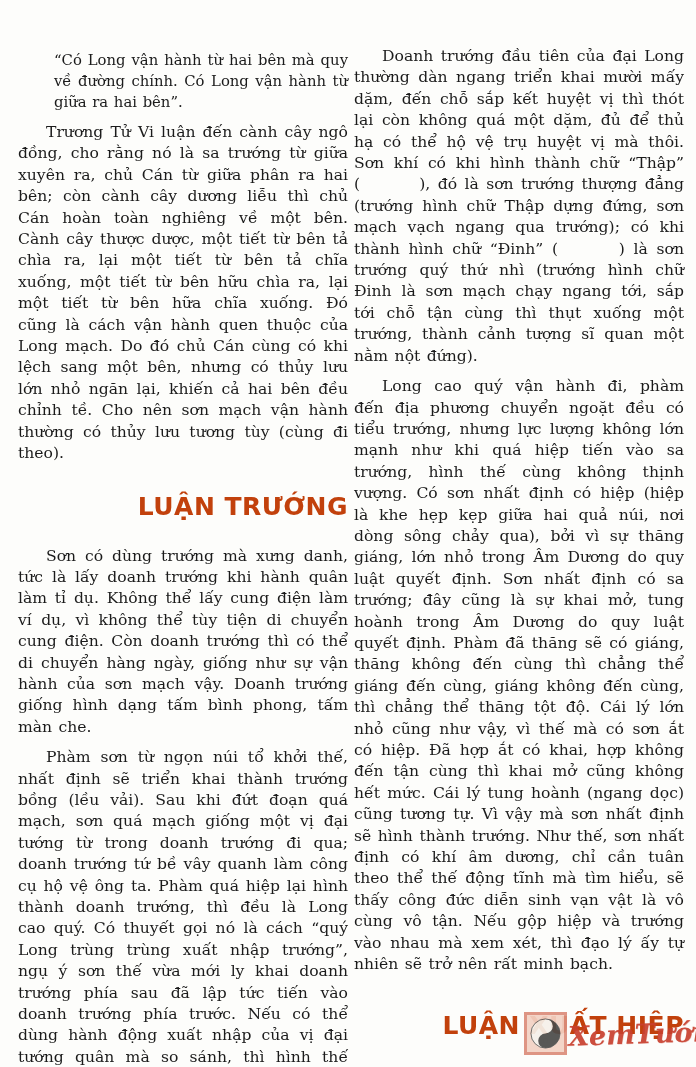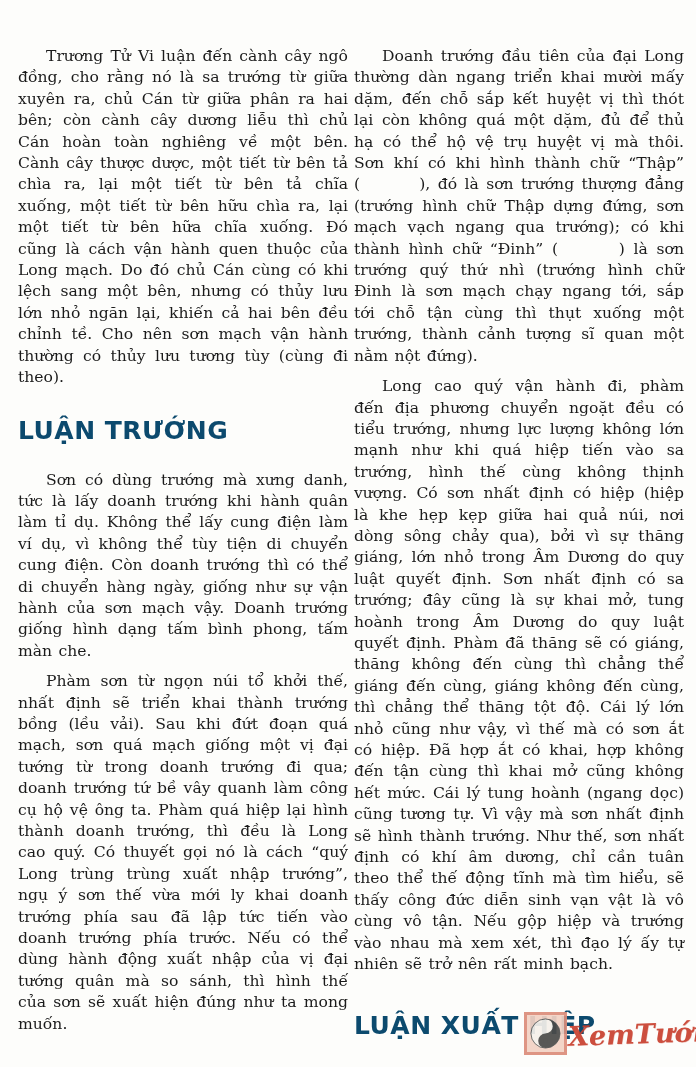--- a/index.html
+++ b/index.html
@@ -31,24 +31,24 @@
     font-size:14.8px;
     line-height:21px;
     text-align:justify;
     margin:3px 0 10px 36px;
     word-spacing:1px;
   }
   .heading{
     font-family:"DejaVu Sans", sans-serif;
     font-weight:bold;
     font-size:25px;
-    text-align:left;
+    text-align:right;
     letter-spacing:0.5px;
     margin:27px 0 25px 0;
-    color:#0c4a6e;
+    color:#c2410c;
   }
   .heading-right{margin:36px 0 27px 0;}
   .watermark{
     position:absolute;
     left:524px;
     top:1012px;
     display:flex;
     align-items:flex-start;
     gap:1px;
     opacity:0.92;
@@ -76,20 +76,21 @@
     text-shadow:0.5px 0.5px 0 rgba(200,64,46,0.35);
   }
 </style>
 </head>
 <body>
 
 <div class="page">
   <div class="columns">
 
     <div class="column">
+      <blockquote class="quote">“Có Long vận hành từ hai bên mà quy về đường chính. Có Long vận hành từ giữa ra hai bên”.</blockquote>
       <p class="body">Trương Tử Vi luận đến cành cây ngô đồng, cho rằng nó là sa trướng từ giữa xuyên ra, chủ Cán từ giữa phân ra hai bên; còn cành cây dương liễu thì chủ Cán hoàn toàn nghiêng về một bên. Cành cây thược dược, một tiết từ bên tả chìa ra, lại một tiết từ bên tả chĩa xuống, một tiết từ bên hữu chìa ra, lại một tiết từ bên hữa chĩa xuống. Đó cũng là cách vận hành quen thuộc của Long mạch. Do đó chủ Cán cùng có khi lệch sang một bên, nhưng có thủy lưu lớn nhỏ ngăn lại, khiến cả hai bên đều chỉnh tề. Cho nên sơn mạch vận hành thường có thủy lưu tương tùy (cùng đi theo).</p>
       <h2 class="heading">LUẬN TRƯỚNG</h2>
       <p class="body">Sơn có dùng trướng mà xưng danh, tức là lấy doanh trướng khi hành quân làm tỉ dụ. Không thể lấy cung điện làm ví dụ, vì không thể tùy tiện di chuyển cung điện. Còn doanh trướng thì có thể di chuyển hàng ngày, giống như sự vận hành của sơn mạch vậy. Doanh trướng giống hình dạng tấm bình phong, tấm màn che.</p>
       <p class="body">Phàm sơn từ ngọn núi tổ khởi thế, nhất định sẽ triển khai thành trướng bồng (lều vải). Sau khi đứt đoạn quá mạch, sơn quá mạch giống một vị đại tướng từ trong doanh trướng đi qua; doanh trướng tứ bề vây quanh làm công cụ hộ vệ ông ta. Phàm quá hiệp lại hình thành doanh trướng, thì đều là Long cao quý. Có thuyết gọi nó là cách “quý Long trùng trùng xuất nhập trướng”, ngụ ý sơn thế vừa mới ly khai doanh trướng phía sau đã lập tức tiến vào doanh trướng phía trước. Nếu có thể dùng hành động xuất nhập của vị đại tướng quân mà so sánh, thì hình thế của sơn sẽ xuất hiện đúng như ta mong muốn.</p>
 
     </div>
 
     <div class="column">
       <p class="body">Doanh trướng đầu tiên của đại Long thường dàn ngang triển khai mười mấy dặm, đến chỗ sắp kết huyệt vị thì thót lại còn không quá một dặm, đủ để thủ hạ có thể hộ vệ trụ huyệt vị mà thôi. Sơn khí có khi hình thành chữ “Thập” (&nbsp;&nbsp;&nbsp;&nbsp;&nbsp;&nbsp;&nbsp;&nbsp;), đó là sơn trướng thượng đẳng (trướng hình chữ Thập dựng đứng, sơn mạch vạch ngang qua trướng); có khi thành hình chữ “Đinh” (&nbsp;&nbsp;&nbsp;&nbsp;&nbsp;&nbsp;&nbsp;) là sơn trướng quý thứ nhì (trướng hình chữ Đinh là sơn mạch chạy ngang tới, sắp tới chỗ tận cùng thì thụt xuống một trướng, thành cảnh tượng sĩ quan một nằm nột đứng).</p>
       <p class="body">Long cao quý vận hành đi, phàm đến địa phương chuyển ngoặt đều có tiểu trướng, nhưng lực lượng không lớn mạnh như khi quá hiệp tiến vào sa trướng, hình thế cùng không thịnh vượng. Có sơn nhất định có hiệp (hiệp là khe hẹp kẹp giữa hai quả núi, nơi dòng sông chảy qua), bởi vì sự thăng giáng, lớn nhỏ trong Âm Dương do quy luật quyết định. Sơn nhất định có sa trướng; đây cũng là sự khai mở, tung hoành trong Âm Dương do quy luật quyết định. Phàm đã thăng sẽ có giáng, thăng không đến cùng thì chẳng thể giáng đến cùng, giáng không đến cùng, thì chẳng thể thăng tột độ. Cái lý lớn nhỏ cũng như vậy, vì thế mà có sơn ắt có hiệp. Đã hợp ắt có khai, hợp không đến tận cùng thì khai mở cũng không hết mức. Cái lý tung hoành (ngang dọc) cũng tương tự. Vì vậy mà sơn nhất định sẽ hình thành trướng. Như thế, sơn nhất định có khí âm dương, chỉ cần tuân theo thể thế động tĩnh mà tìm hiểu, sẽ thấy công đức diễn sinh vạn vật là vô cùng vô tận. Nếu gộp hiệp và trướng vào nhau mà xem xét, thì đạo lý ấy tự nhiên sẽ trở nên rất minh bạch.</p>

